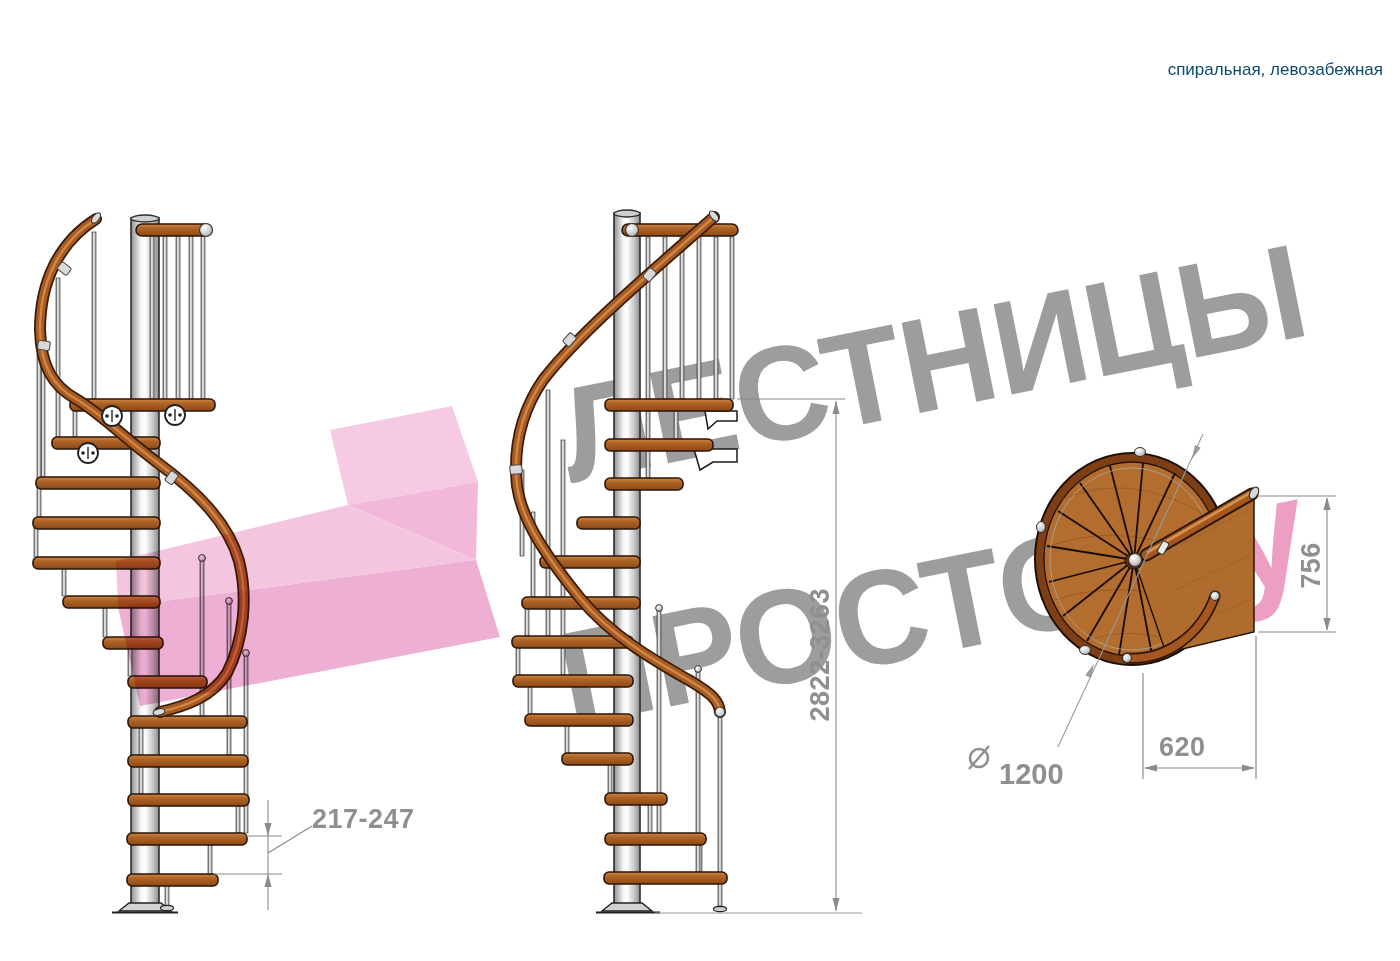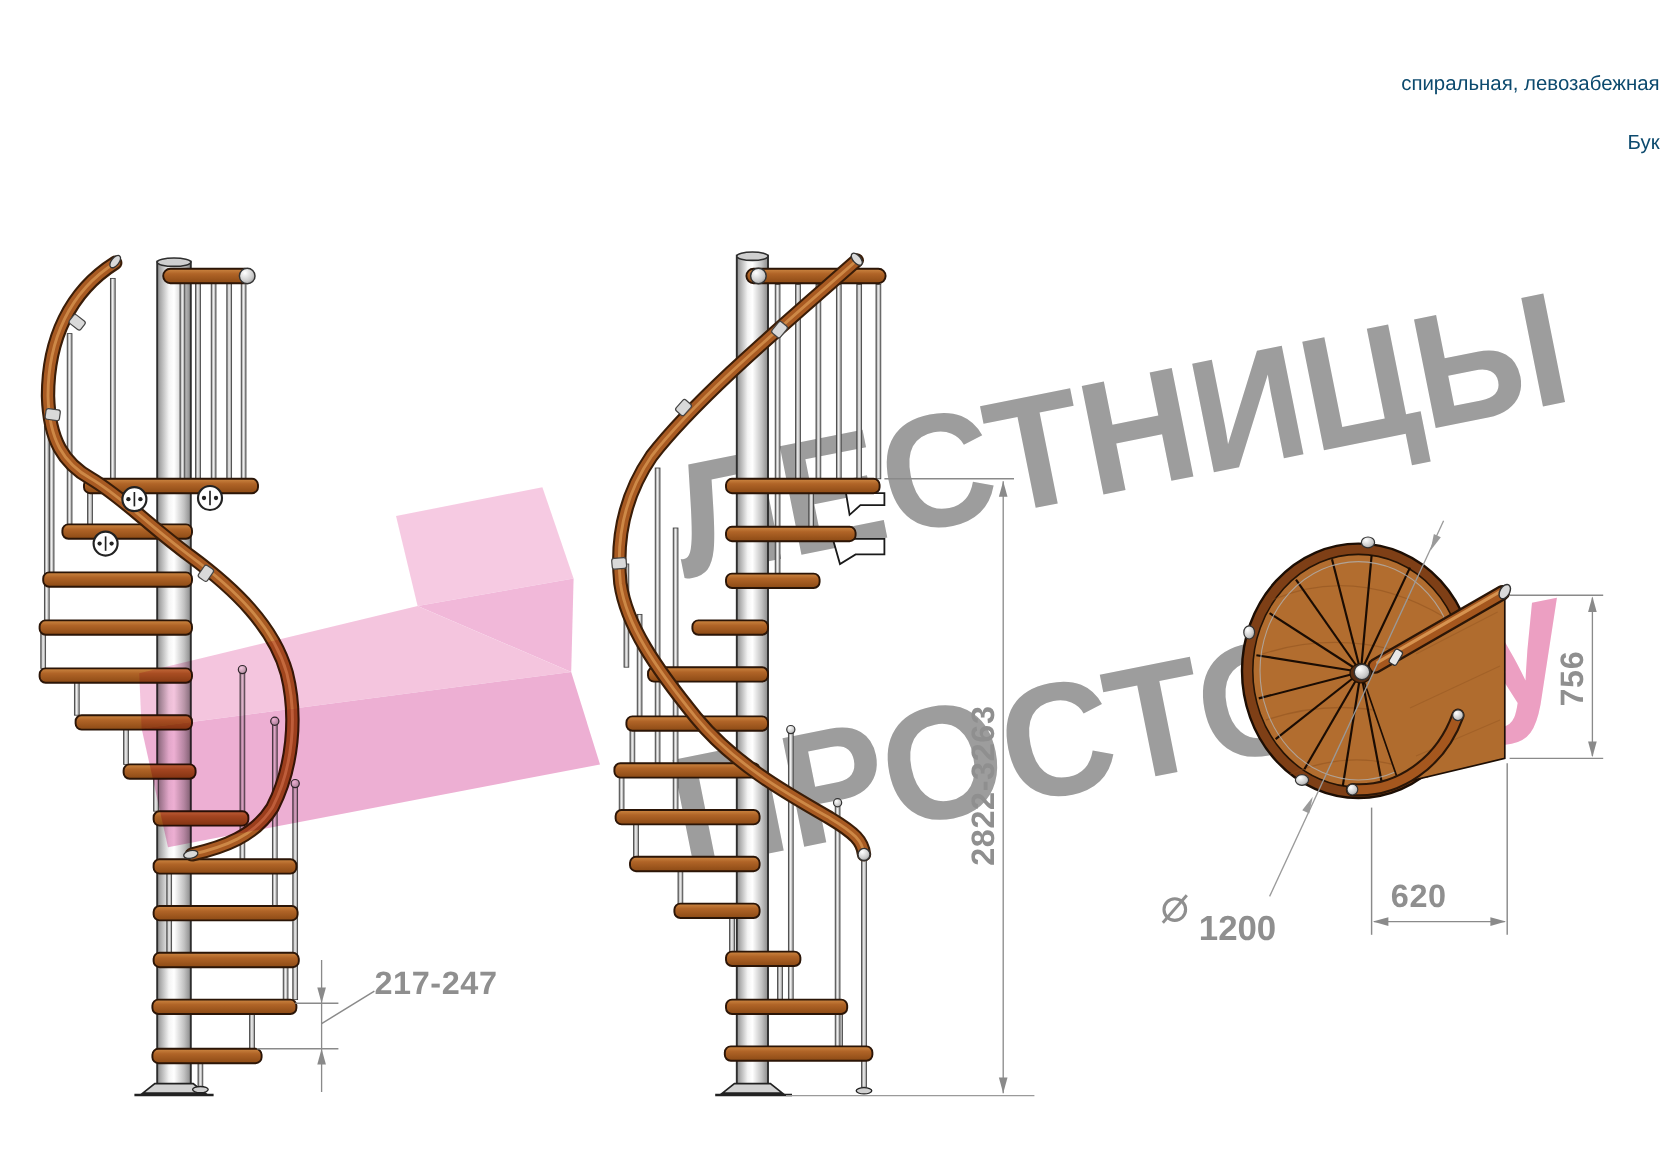--- a/index.html
+++ b/index.html
@@ -323,21 +323,20 @@
 
   <svg class="pinkarrow" width="1400" height="961" viewBox="0 0 1400 961">
     <polygon points="330,430 452,406 478,482 348,505" fill="#f6c6e0"></polygon>
     <polygon points="348,505 478,482 476,560" fill="#f0b2d6"></polygon>
     <polygon points="116,561 348,505 476,560 118,607" fill="#f4c0dc"></polygon>
     <polygon points="118,607 476,560 500,637 140,706" fill="#eca8cf"></polygon>
   </svg>
 
   <div class="label spec">
     <div>спиральная, левозабежная</div>
-    <div>Бук</div>
   </div>
 
   <div class="label dim dimv" id="dim-total">2822-3263</div>
   <div class="label dim" id="dim-step">217-247</div>
   <div class="label dim dimv" id="dim-756">756</div>
   <div class="label dim" id="dim-620">620</div>
 
   <div class="label" id="dia-label">
     <svg width="26" height="28" viewBox="0 0 26 28">
       <circle cx="13" cy="15" r="9" fill="none" stroke="#8f8f8f" stroke-width="2.6"></circle>

